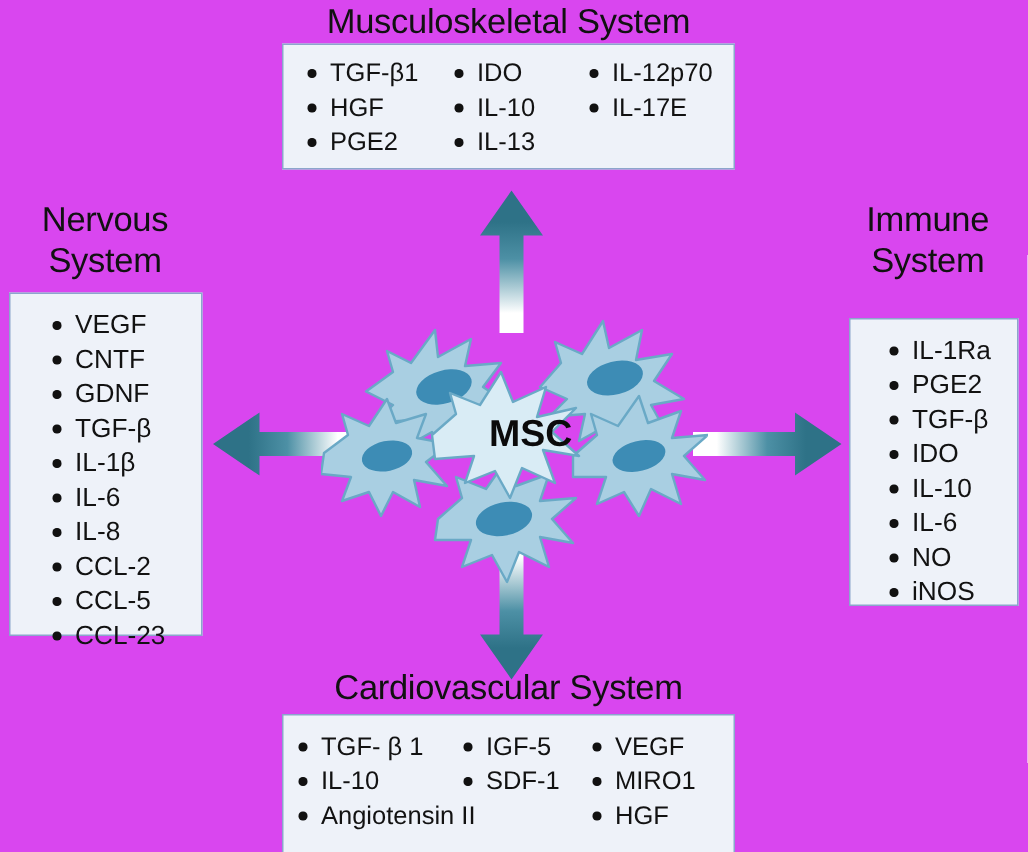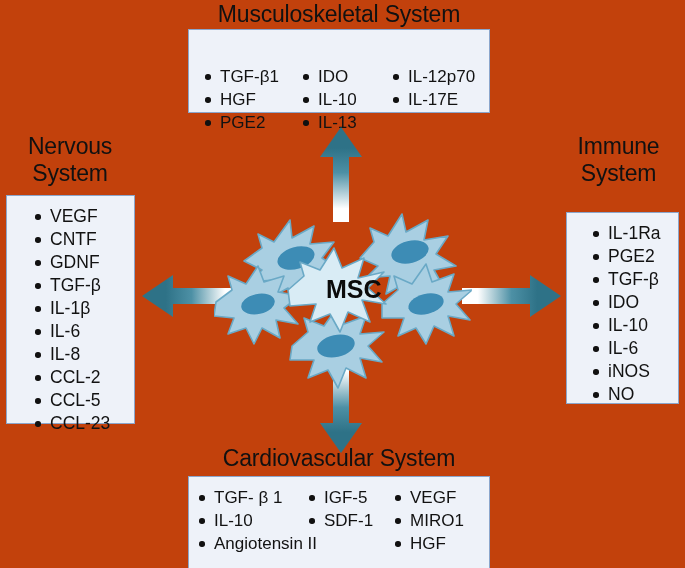--- a/index.html
+++ b/index.html
@@ -8,21 +8,21 @@
     background: #ffffff;
   }
   body {
     font-family: "Liberation Sans", sans-serif;
     -webkit-font-smoothing: antialiased;
   }
   #canvas {
     position: relative;
     width: 685px;
     height: 568px;
-    background: #c2410c;
+    background: #d946ef;
     overflow: hidden;
   }
 
   
   .heading {
     position: absolute;
     color: #111111;
     font-size: 23px;
     font-weight: 400;
     line-height: 1.16;
@@ -110,21 +110,21 @@
   }
 </style>
 </head>
 <body>
 
 <div id="canvas">
 
   <div class="heading" style="left:188px; top:1px; width:302px;">Musculoskeletal System</div>
 
   <div class="box" style="left:188px; top:29px; width:302px; height:84px;">
-    <div class="cols" style="padding:7px 0 0 14px;margin-top:28px;">
+    <div class="cols" style="padding:7px 0 0 14px;">
       <div class="col" style="width:98px;">
         <ul class="items">
           <li>TGF-β1</li>
           <li>HGF</li>
           <li>PGE2</li>
         </ul>
       </div>
       <div class="col" style="width:90px;">
         <ul class="items">
           <li>IDO</li>
@@ -163,22 +163,22 @@
 System</div>
 
   <div class="box box-vert" style="left:566px; top:212px; width:113px; height:192px;">
     <ul class="items" style="padding-left:24px;">
       <li>IL-1Ra</li>
       <li>PGE2</li>
       <li>TGF-β</li>
       <li>IDO</li>
       <li>IL-10</li>
       <li>IL-6</li>
+      <li>NO</li>
       <li>iNOS</li>
-      <li>NO</li>
     </ul>
   </div>
 
   <div class="heading" style="left:188px; top:445px; width:302px;">Cardiovascular System</div>
 
   <div class="box" style="left:188px; top:476px; width:302px; height:105px;">
     <div class="cols" style="padding:9px 0 0 8px;">
       <div class="col" style="width:110px;">
         <ul class="items">
           <li>TGF- β 1</li>

